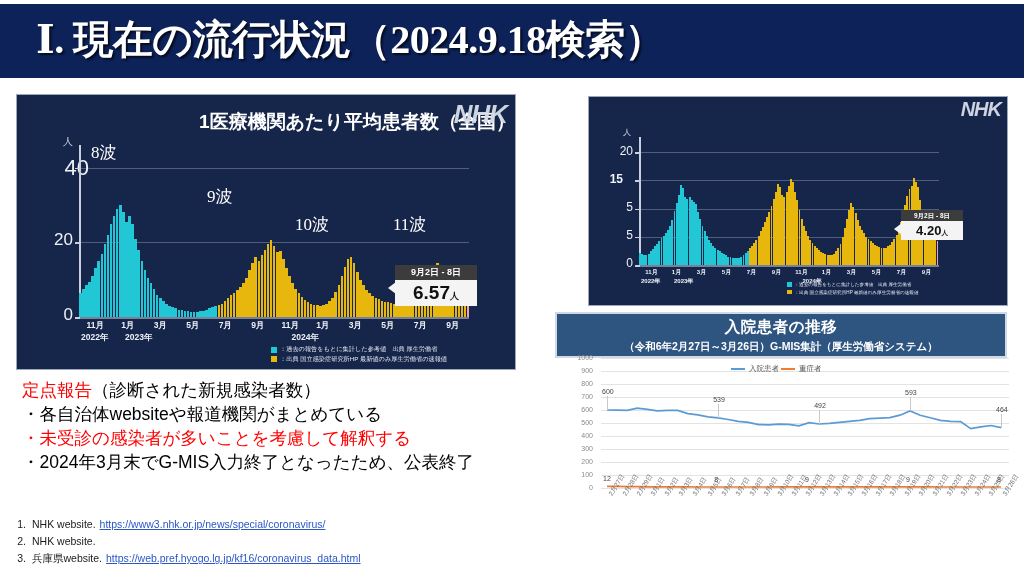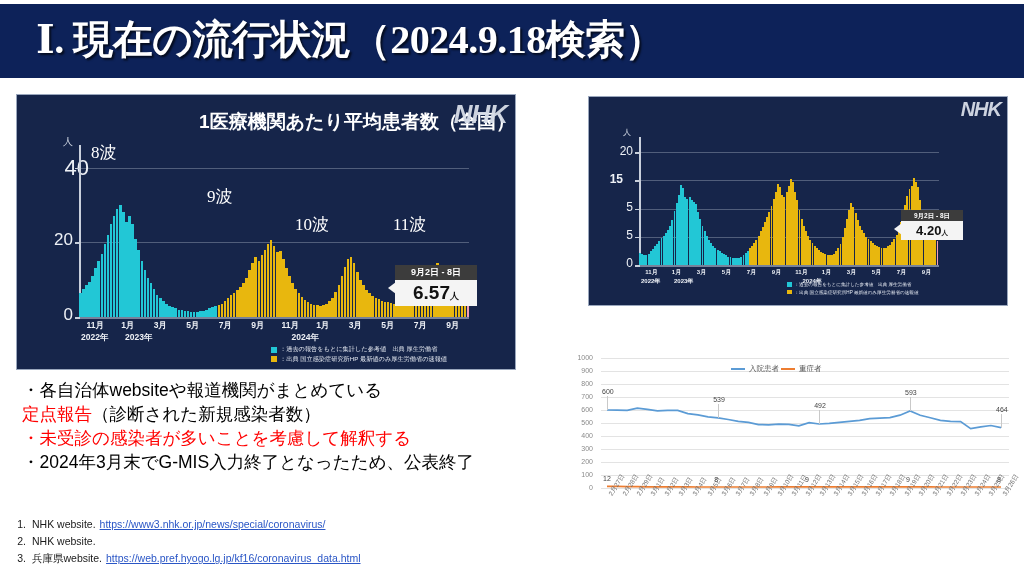--- a/index.html
+++ b/index.html
@@ -499,20 +499,24 @@
         <span class="legend-tx">：過去の報告をもとに集計した参考値　出典 厚生労働省</span>
       </div>
         <div class="legend-row" style="left:198px;top:192.5px;font-size:4.6px;">
         <span class="legend-sw" style="width:4.5px;height:4.5px;background:#e8b70e;"></span>
         <span class="legend-tx">：出典 国立感染症研究所HP 最新値のみ厚生労働省の速報値</span>
       </div>
       </div>
   </div>
 
   <div class="gmis">
+    <div class="gmis-head">
+      <div class="gmis-h1">入院患者の推移</div>
+      <div class="gmis-h2">（令和6年2月27日～3月26日）G-MIS集計（厚生労働省システム）</div>
+    </div>
     <div class="gmis-plot" id="gmisPlot">
         <div class="gm-grid" style="top:8px;"></div>
         <div class="gm-ytick" style="top:4px;">1000</div>
         <div class="gm-grid" style="top:21px;"></div>
         <div class="gm-ytick" style="top:17px;">900</div>
         <div class="gm-grid" style="top:34px;"></div>
         <div class="gm-ytick" style="top:30px;">800</div>
         <div class="gm-grid" style="top:47px;"></div>
         <div class="gm-ytick" style="top:43px;">700</div>
         <div class="gm-grid" style="top:60px;"></div>
@@ -582,22 +586,22 @@
         <div class="gm-xlab" style="left:387.6428571428571px;top:143px;">3月21日</div>
         <div class="gm-xlab" style="left:401.7142857142857px;top:143px;">3月22日</div>
         <div class="gm-xlab" style="left:415.7857142857143px;top:143px;">3月23日</div>
         <div class="gm-xlab" style="left:429.8571428571429px;top:143px;">3月24日</div>
         <div class="gm-xlab" style="left:443.92857142857144px;top:143px;">3月25日</div>
         <div class="gm-xlab" style="left:458px;top:143px;">3月26日</div>
       </div>
   </div>
 
   <div class="textblock">
+    <div><span class="red">定点報告</span><span>（診断された新規感染者数）</span></div>
     <div>・各自治体websiteや報道機関がまとめている</div>
-    <div><span class="red">定点報告</span><span>（診断された新規感染者数）</span></div>
     <div class="redline">・未受診の感染者が多いことを考慮して解釈する</div>
     <div>・2024年3月末でG-MIS入力終了となったため、公表終了</div>
   </div>
 
   <div class="footnotes" id="footnotes">
       <div class="fn-row">
           <span class="fn-num">1.</span>
           <span class="fn-lbl">NHK website.</span>
           <a class="fn-url" href="#">https://www3.nhk.or.jp/news/special/coronavirus/</a>
         </div>

